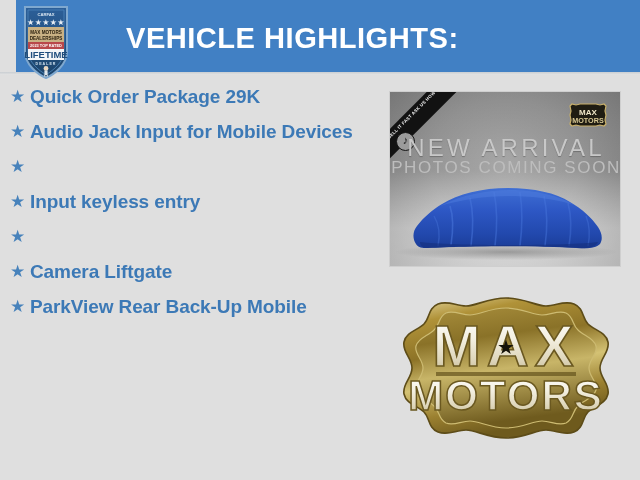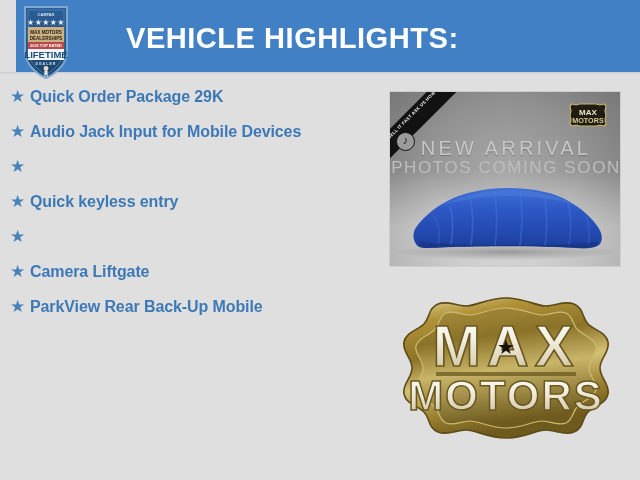--- a/index.html
+++ b/index.html
@@ -71,21 +71,21 @@
   .hl-star {
     color: #4782bb;
     font-size: 17px;
     line-height: 21px;
     width: 20px;
     flex: 0 0 20px;
     text-align: left;
   }
   .hl-text {
     color: #3c79b6;
-    font-size: 16px;
+    font-size: 19px;
     font-weight: bold;
     line-height: 21px;
     letter-spacing: -0.1px;
   }
 
   
   .car-photo {
     position: absolute;
     left: 389px;
     top: 91px;
@@ -140,21 +140,21 @@
     line-height: 15px;
     text-align: center;
   }
   .photo-headline {
     position: absolute;
     left: 0;
     top: 44px;
     width: 232px;
     text-align: center;
     color: #c8c8c8;
-    font-size: 20px;
+    font-size: 24px;
     font-weight: normal;
     letter-spacing: 3.2px;
     line-height: 24px;
     text-shadow: 0 1px 1px rgba(0,0,0,0.25);
   }
   .photo-subline {
     position: absolute;
     left: 0;
     top: 68px;
     width: 232px;
@@ -246,21 +246,21 @@
     <div class="hl-star">★</div>
     <div class="hl-text">Audio Jack Input for Mobile Devices</div>
   </div>
 
   <div class="hl-item">
     <div class="hl-star">★</div>
   </div>
 
   <div class="hl-item">
     <div class="hl-star">★</div>
-    <div class="hl-text">Quick keyless entry</div>
+    <div class="hl-text">Input keyless entry</div>
   </div>
 
   <div class="hl-item">
     <div class="hl-star">★</div>
   </div>
 
   <div class="hl-item">
     <div class="hl-star">★</div>
     <div class="hl-text">Camera Liftgate</div>
   </div>

